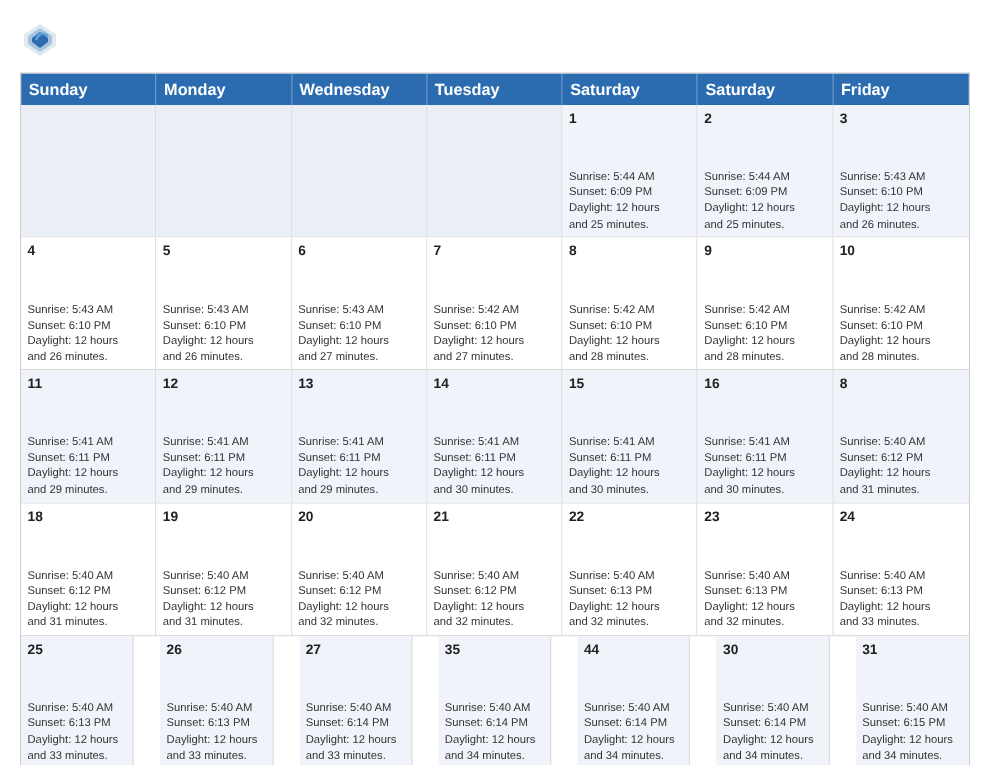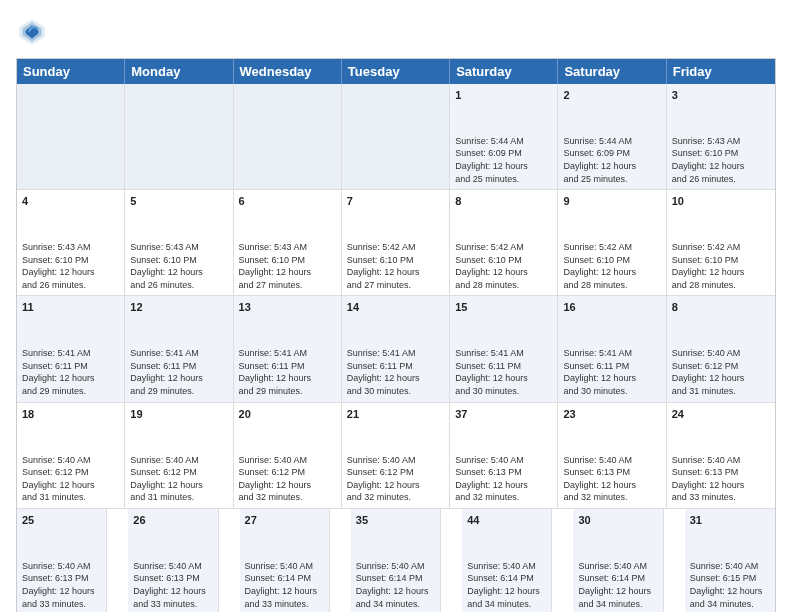--- a/index.html
+++ b/index.html
@@ -304,21 +304,21 @@
 and 32 minutes.</div>
           </div>
           <div class="cal-cell">
             <span class="day-num">21</span>
             <div class="day-info" style="white-space: pre-line;">Sunrise: 5:40 AM
 Sunset: 6:12 PM
 Daylight: 12 hours
 and 32 minutes.</div>
           </div>
           <div class="cal-cell">
-            <span class="day-num">37</span>
+            <span class="day-num">22</span>
             <div class="day-info" style="white-space: pre-line;">Sunrise: 5:40 AM
 Sunset: 6:13 PM
 Daylight: 12 hours
 and 32 minutes.</div>
           </div>
           <div class="cal-cell">
             <span class="day-num">23</span>
             <div class="day-info" style="white-space: pre-line;">Sunrise: 5:40 AM
 Sunset: 6:13 PM
 Daylight: 12 hours

